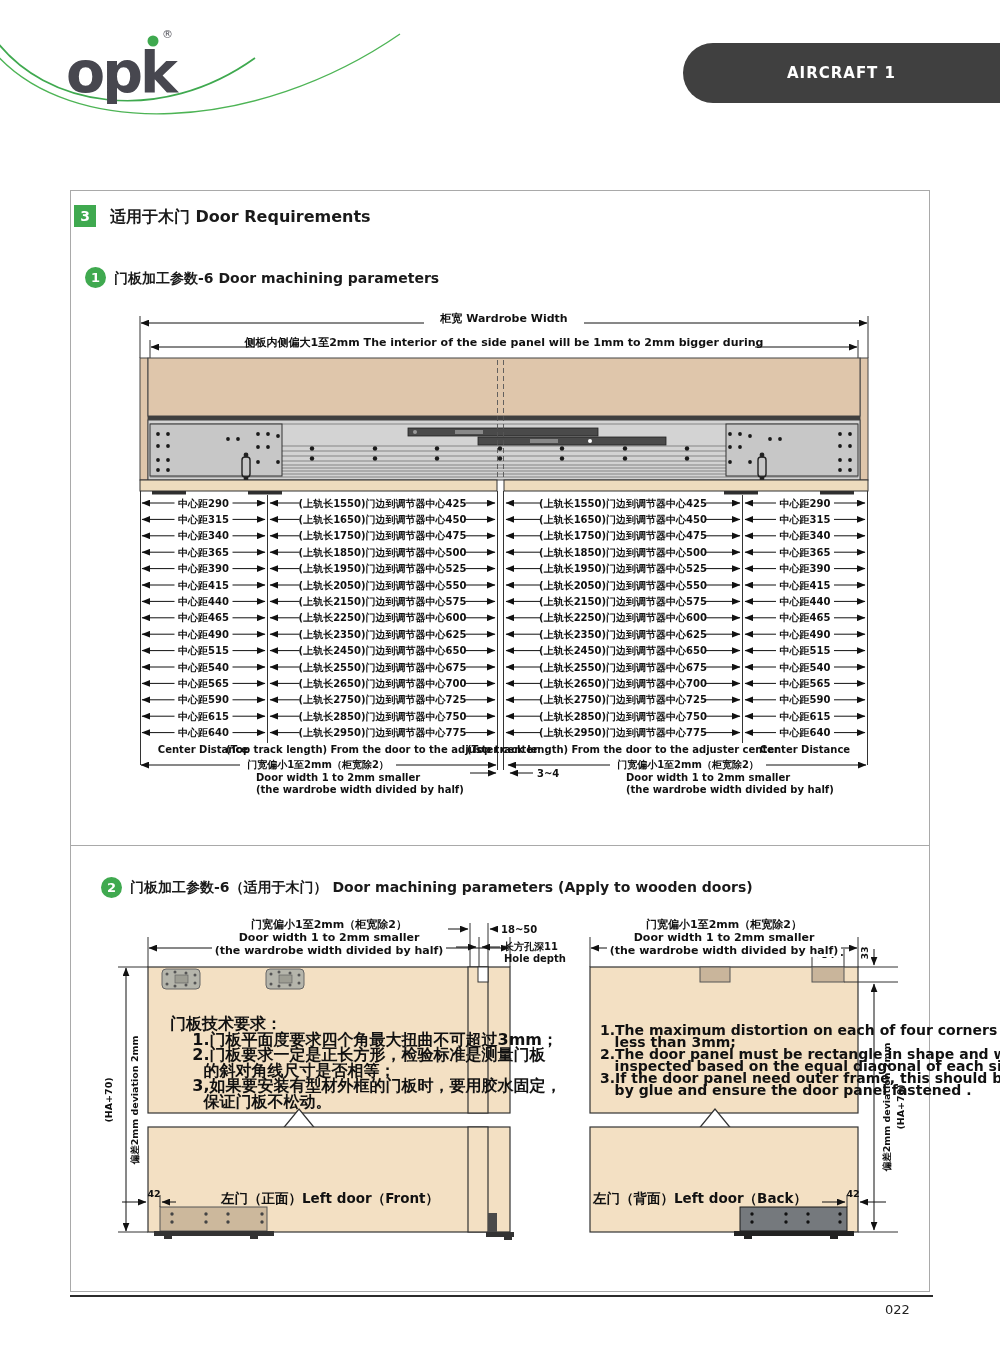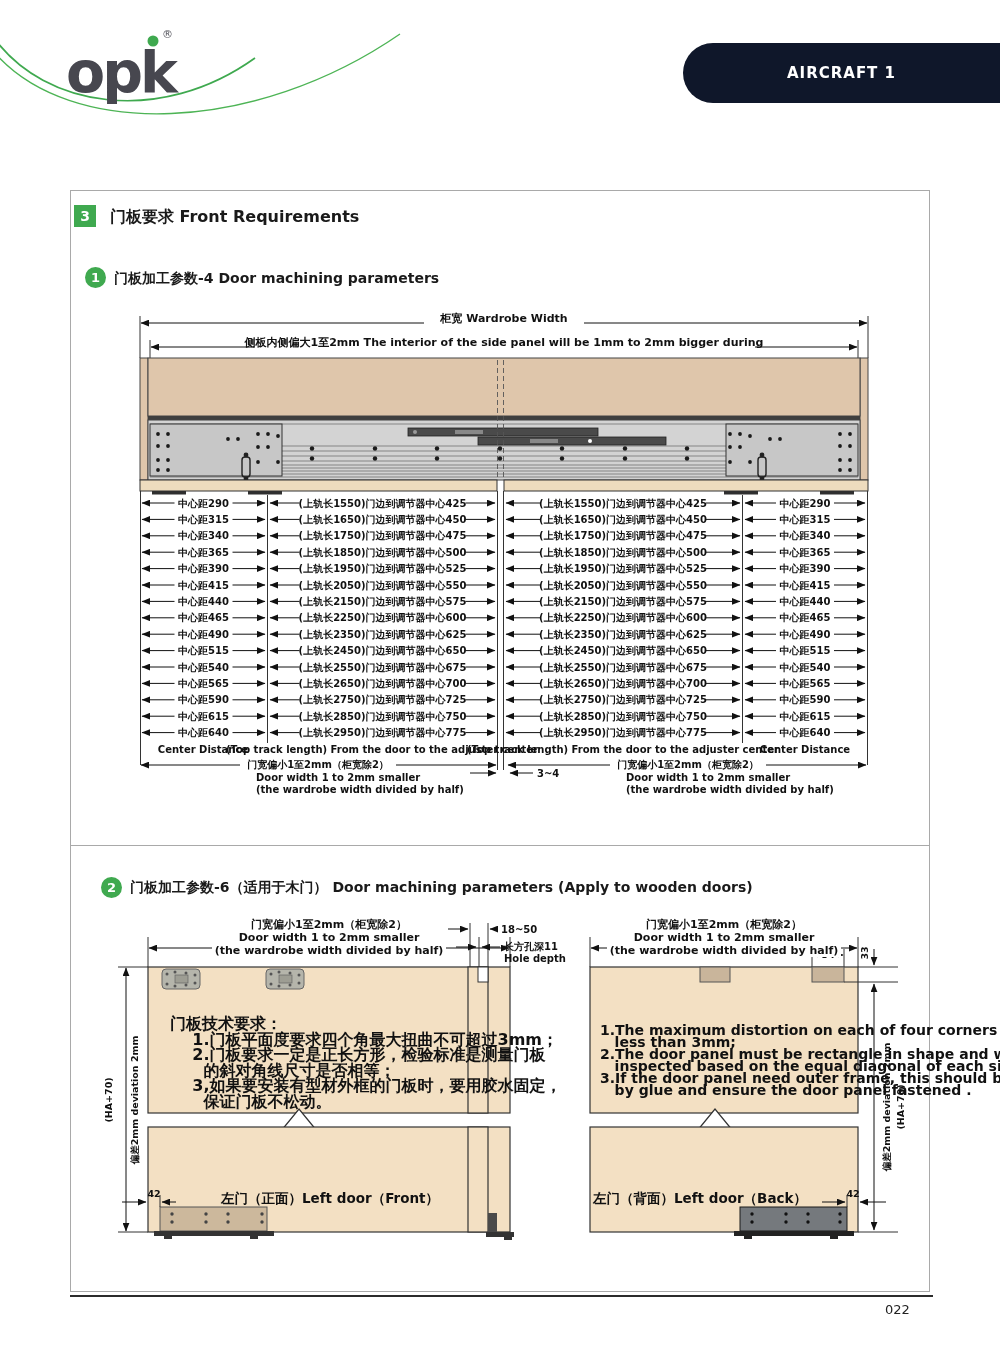--- a/index.html
+++ b/index.html
@@ -2,21 +2,21 @@
 <html><head>
 <meta charset="utf-8">
 <style>
   html,body { margin:0; padding:0; }
   body { width:1000px; height:1357px; position:relative; background:#fff;
          font-family:"DejaVu Sans","Liberation Sans",sans-serif; color:#111; }
   .abs { position:absolute; }
   .box { position:absolute; border:1px solid #a9a9a9; }
   
   .banner { position:absolute; left:683px; top:43px; width:317px; height:60px;
-            background:#0f172a; border-radius:30px 0 0 30px; display:flex;
+            background:#404040; border-radius:30px 0 0 30px; display:flex;
             align-items:center; justify-content:center; color:#fff;
             font-weight:bold; font-size:15px; letter-spacing:1px; }
   
   .badge-sq { position:absolute; width:22px; height:22px; background:#3fa94f; color:#fff;
               font-weight:bold; font-size:14px; display:flex; align-items:center; justify-content:center; }
   .badge-c  { position:absolute; width:21px; height:21px; border-radius:50%; background:#3fa94f; color:#fff;
               font-weight:bold; font-size:13px; display:flex; align-items:center; justify-content:center; }
   .h1t { position:absolute; font-weight:bold; font-size:16px; color:#1a1a1a; }
   .h2t { position:absolute; font-weight:bold; font-size:14px; color:#1a1a1a; }
   
@@ -48,24 +48,24 @@
   <circle cx="153" cy="33" r="5.5" fill="#3fa94f"></circle>
   <text x="162" y="30" style="font:11px 'DejaVu Sans',sans-serif" fill="#55555d">®</text>
 </svg>
 
 <div class="banner">AIRCRAFT 1</div>
 
 <div class="box" style="left:70px;top:190px;width:858px;height:654px"></div>
 <div class="box" style="left:70px;top:845px;width:858px;height:445px"></div>
 
 <div class="badge-sq" style="left:74px;top:205px">3</div>
-<div class="h1t" style="left:110px;top:207px">门板要求  Front Requirements</div>
+<div class="h1t" style="left:110px;top:207px">适用于木门  Door Requirements</div>
 
 <div class="badge-c" style="left:85px;top:267px">1</div>
-<div class="h2t" style="left:114px;top:270px">门板加工参数-4  Door machining parameters</div>
+<div class="h2t" style="left:114px;top:270px">门板加工参数-6  Door machining parameters</div>
 
 <svg class="abs" style="left:0;top:300px" width="1000" height="500" viewBox="0 0 1000 500">
   <defs>
     <marker id="ar" viewBox="0 0 10 8" refX="9.5" refY="4" markerWidth="9" markerHeight="7" orient="auto-start-reverse">
         <path d="M0,0 L10,4 L0,8 z" fill="#111"></path>
       </marker>
   </defs>
 
   <g>
     <line class="ext" x1="140" y1="16" x2="140" y2="58"></line>

